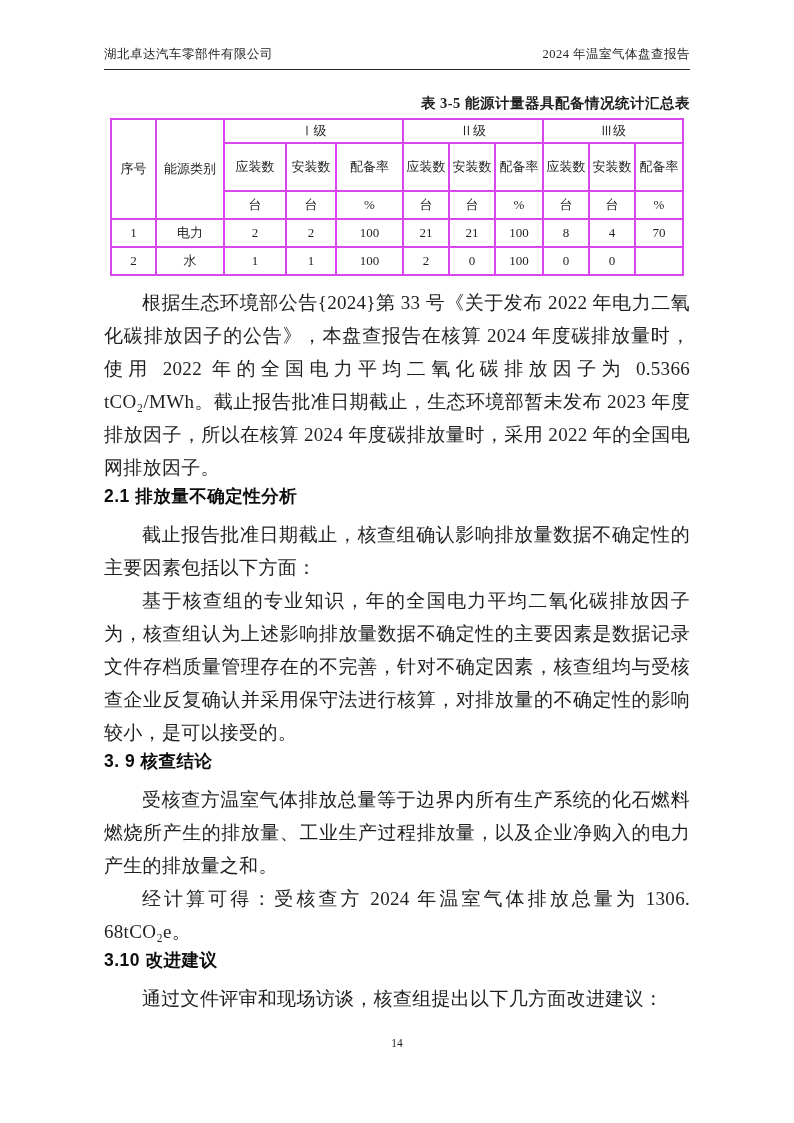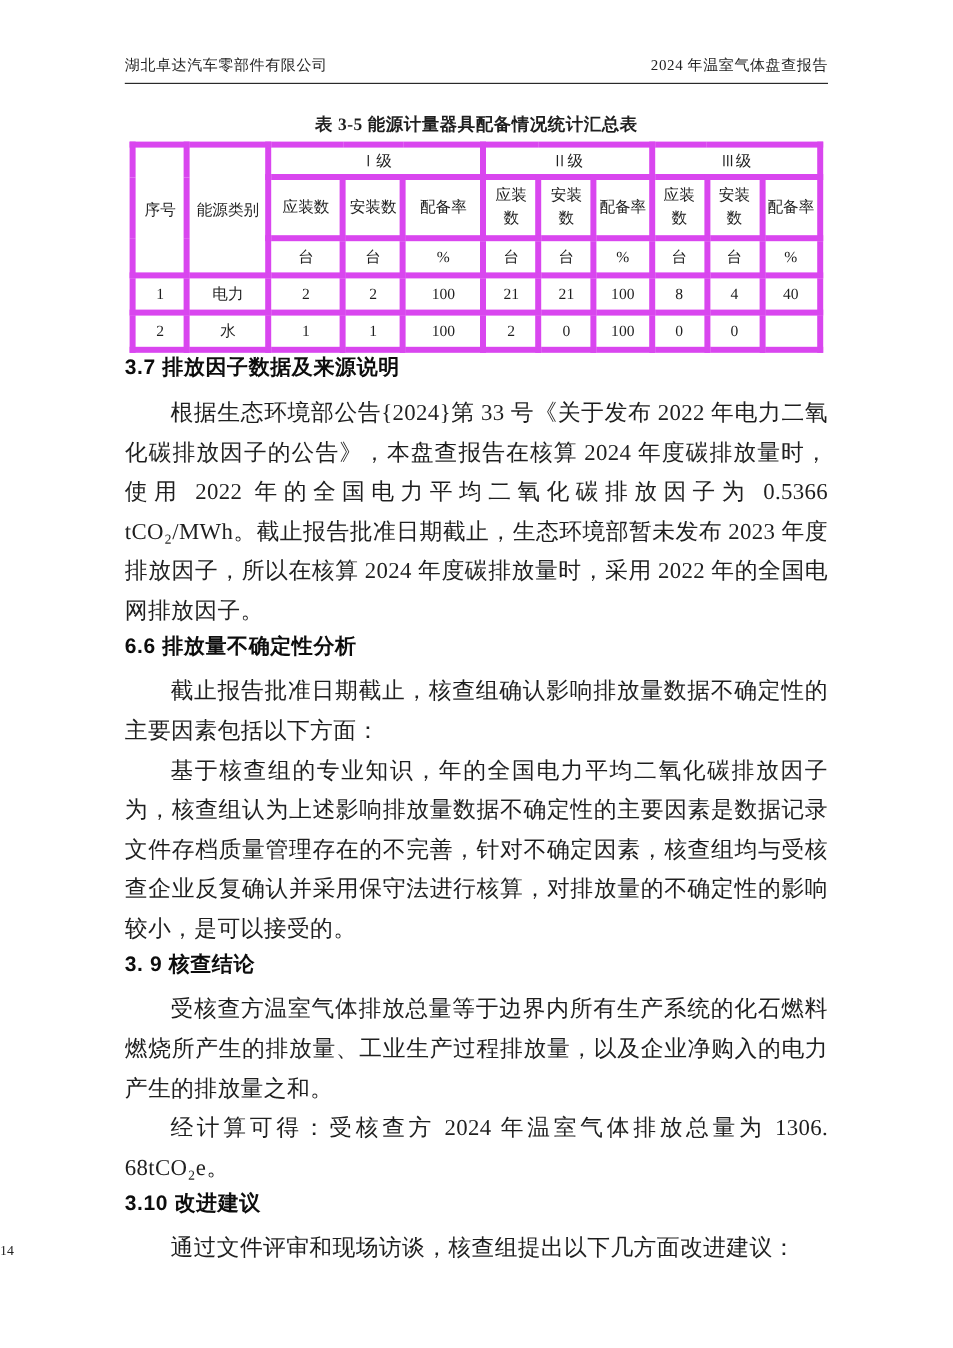--- a/index.html
+++ b/index.html
@@ -23,36 +23,36 @@
     display: flex;
     justify-content: space-between;
     align-items: flex-end;
     font-size: 12.5px;
     padding-bottom: 6px;
     border-bottom: 1.6px solid #2a2a2a;
     letter-spacing: 0.5px;
   }
   
   .table-title {
-    text-align: center;
+    text-align: right;
     font-weight: 700;
     font-size: 14.5px;
     margin-top: 24px;
     letter-spacing: 0.5px;
   }
   table.stats {
     border-collapse: collapse;
     table-layout: fixed;
     width: 572px;
     margin: 5px auto 0 auto;
     font-size: 13px;
     border: 2px solid #2f2f2f;
   }
   table.stats td {
-    border: 5px solid #d946ef;
+    border: 2px solid #d946ef;
     text-align: center;
     vertical-align: middle;
     padding: 1px 2px;
     line-height: 1.45;
     overflow: hidden;
   }
   tr.r-level td  { height: 20px; }
   tr.r-cols td   { height: 44px; }
   tr.r-units td  { height: 24px; }
   tr.r-data td   { height: 24px; }
@@ -76,20 +76,21 @@
     letter-spacing: 0.3px;
   }
   p.first-after-heading { margin-top: 10px; }
   p.indent-1 { text-indent: 1em; }
   
   .page-number {
     position: absolute;
     left: 0;
     right: 0;
     bottom: 74px;
+    text-align: center;
     font-size: 11.5px;
     color: #1f1f1f;
   }
 </style>
 </head>
 <body>
 
 <div class="page">
 
   <header class="doc-header">
@@ -147,45 +148,44 @@
         <td>1</td>
         <td>电力</td>
         <td>2</td>
         <td>2</td>
         <td>100</td>
         <td>21</td>
         <td>21</td>
         <td>100</td>
         <td>8</td>
         <td>4</td>
-        <td>40</td>
+        <td>70</td>
       </tr>
       <tr class="r-data">
         <td>2</td>
         <td>水</td>
         <td>1</td>
         <td>1</td>
         <td>100</td>
         <td>2</td>
         <td>0</td>
         <td>100</td>
         <td>0</td>
         <td>0</td>
         <td></td>
       </tr>
     </tbody>
   </table>
 
   <section>
-    <h2 class="sec-heading mt-first">3.7 排放因子数据及来源说明</h2>
     <p class="body-text first-after-heading">根据生态环境部公告{2024}第 33 号《关于发布 2022 年电力二氧化碳排放因子的公告》，本盘查报告在核算 2024 年度碳排放量时，使用 2022 年的全国电力平均二氧化碳排放因子为 0.5366 tCO₂/MWh。截止报告批准日期截止，生态环境部暂未发布 2023 年度排放因子，所以在核算 2024 年度碳排放量时，采用 2022 年的全国电网排放因子。</p>
   </section>
 
   <section>
-    <h2 class="sec-heading mt-sec">6.6 排放量不确定性分析</h2>
+    <h2 class="sec-heading mt-sec">2.1 排放量不确定性分析</h2>
     <p class="body-text first-after-heading">截止报告批准日期截止，核查组确认影响排放量数据不确定性的主要因素包括以下方面：</p>
     <p class="body-text">基于核查组的专业知识，年的全国电力平均二氧化碳排放因子为，核查组认为上述影响排放量数据不确定性的主要因素是数据记录文件存档质量管理存在的不完善，针对不确定因素，核查组均与受核查企业反复确认并采用保守法进行核算，对排放量的不确定性的影响较小，是可以接受的。</p>
   </section>
 
   <section>
     <h2 class="sec-heading mt-sec">3. 9 核查结论</h2>
     <p class="body-text first-after-heading">受核查方温室气体排放总量等于边界内所有生产系统的化石燃料燃烧所产生的排放量、工业生产过程排放量，以及企业净购入的电力产生的排放量之和。</p>
     <p class="body-text">经计算可得：受核查方 2024 年温室气体排放总量为 1306. 68tCO₂e。</p>
   </section>
 

